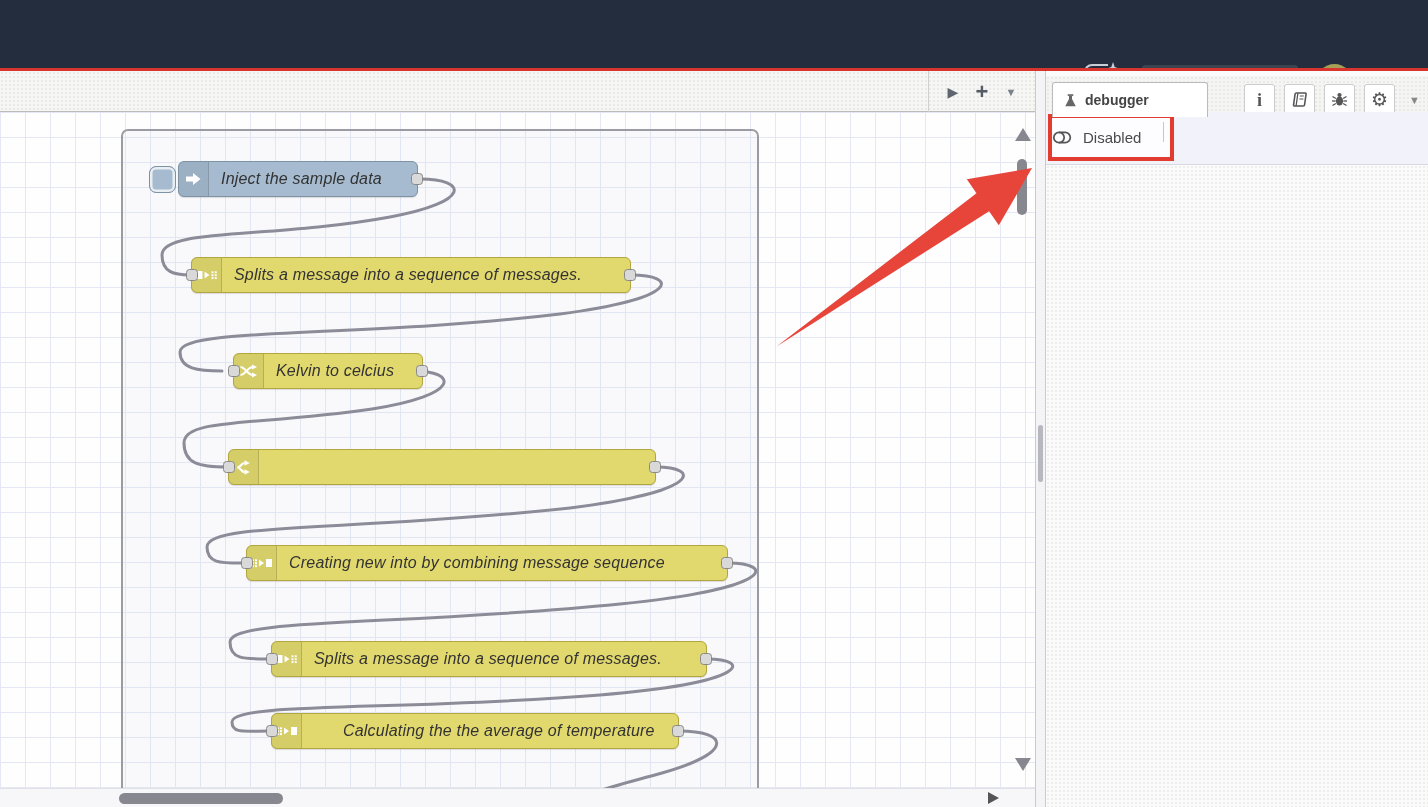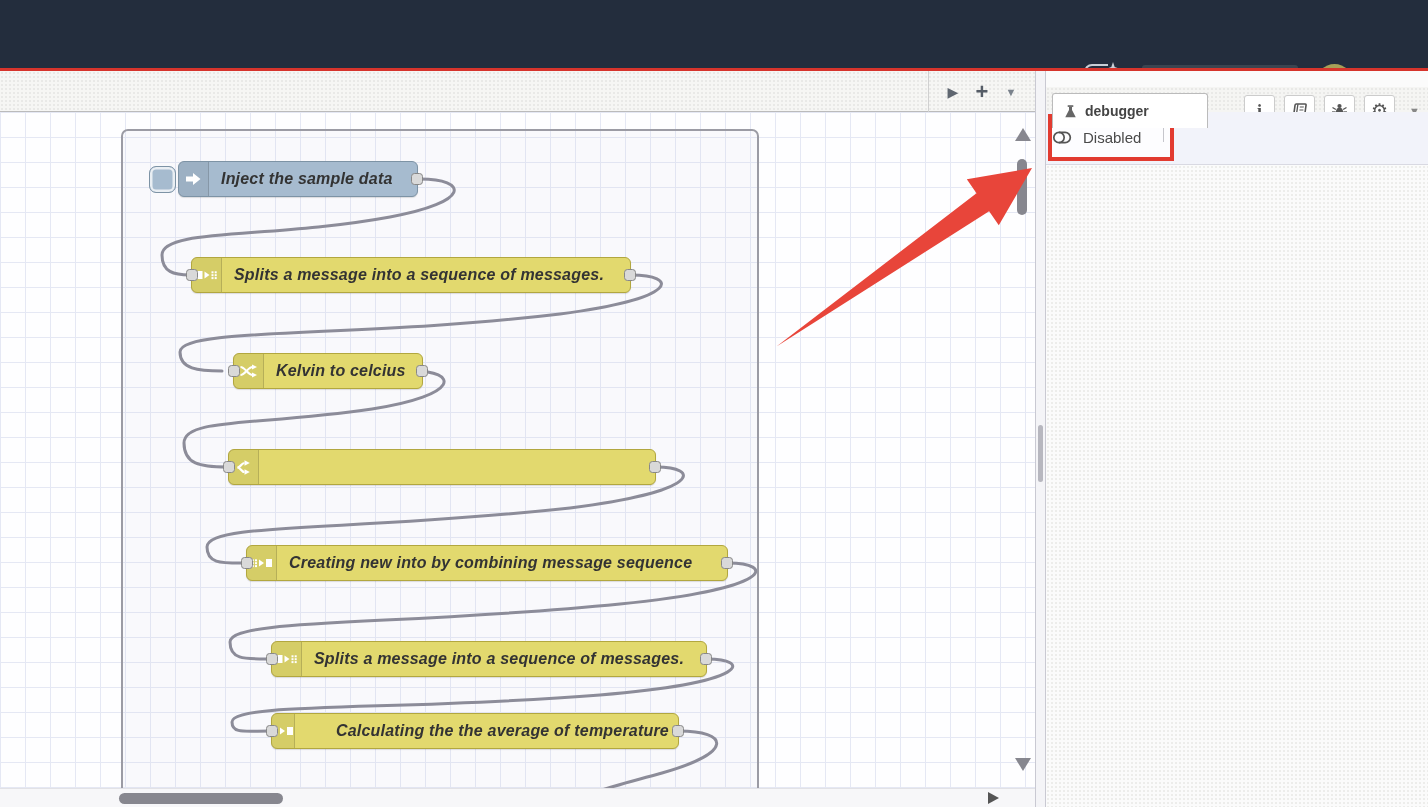--- a/index.html
+++ b/index.html
@@ -36,21 +36,21 @@
       background-image:linear-gradient(#e5e8f4 1px, transparent 1px), linear-gradient(90deg, #e5e8f4 1px, transparent 1px);
       background-size:25px 25px; }
   .wires-svg { position:absolute; left:0; top:0; z-index:1; }
 
   
   .node { position:absolute; height:36px; border-radius:6px; display:flex; align-items:center; z-index:2;
       border:1.5px solid #b2a73f; background:#e2d96e; box-shadow:0 1px 1px rgba(0,0,0,0.12); }
   .node.inject { background:#a6bbcf; border-color:#7d93a5; }
   .icon-box { width:30px; align-self:stretch; background:rgba(0,0,0,0.055); border-right:1px solid rgba(0,0,0,0.15);
       border-radius:4px 0 0 4px; display:flex; align-items:center; justify-content:center; }
-  .node-label { font-style:italic; font-size:16px; color:#333; padding:0 12px; white-space:nowrap; letter-spacing:0.2px;font-weight:bold; }
+  .node-label { font-style:italic; font-size:16px; color:#333; padding:0 12px; white-space:nowrap; letter-spacing:0.2px; }
   .port { position:absolute; width:12px; height:12px; background:#d9d9d9; border:1.5px solid #888; border-radius:3.5px; top:11px; }
   .port.in { left:-6px; } .port.out { right:-6px; }
   .inject-btn { position:absolute; left:-30px; top:4px; width:27px; height:27px; background:#a6bbcf;
       border:1.5px solid #7d93a5; border-radius:7px; box-shadow:inset 0 0 0 2.5px #e9eef3; }
 
   .n1 { left:178px; top:49px;  width:240px; }
   .n2 { left:191px; top:145px; width:440px; }
   .n3 { left:233px; top:241px; width:190px; }
   .n4 { left:228px; top:337px; width:428px; }
   .n5 { left:246px; top:433px; width:482px; }
@@ -67,21 +67,21 @@
   .hscroll-right { position:absolute; left:988px; top:3px; width:0; height:0;
       border-top:6.5px solid transparent; border-bottom:6.5px solid transparent; border-left:11px solid #555; }
 
   
   .splitter { position:absolute; left:1035px; top:0; width:11px; height:736px; background:#f4f4f7;
       border-left:1px solid #c9c9d2; border-right:1px solid #c9c9d2; }
   .splitter-handle { position:absolute; left:2px; top:354px; width:5px; height:57px; background:#b7b7bf; border-radius:2.5px; }
 
   
   .sidebar { position:absolute; left:1046px; top:0; width:382px; height:736px; background:#fbfbfb; }
-  .sb-tabbar { position:absolute; left:0; top:16px; width:382px; height:41px;
+  .sb-tabbar { position:absolute; left:0; top:5px; width:382px; height:41px;
       background-color:#f5f5f3; background-image:radial-gradient(#e9e9e7 1px, transparent 1px); background-size:4px 4px;
       border-bottom:1px solid #bbb; }
   .sb-tab { position:absolute; left:6px; top:6px; width:156px; height:35px; background:#fff;
       border:1px solid #bbb; border-bottom:none; border-radius:3px 3px 0 0;
       display:flex; align-items:center; gap:7px; padding:0 10px; z-index:2; }
   .sb-tab-label { font-size:14px; font-weight:bold; color:#444; }
   .sb-tools { position:absolute; right:8px; top:8px; display:flex; align-items:center; gap:9px; }
   .sb-tool { width:31px; height:31px; background:#fff; border:1px solid #ccc; border-radius:3px;
       display:flex; align-items:center; justify-content:center; color:#555; }
   .sb-tool .i-glyph { font-family:"Liberation Serif", serif; font-weight:bold; font-size:18px; line-height:1; }

